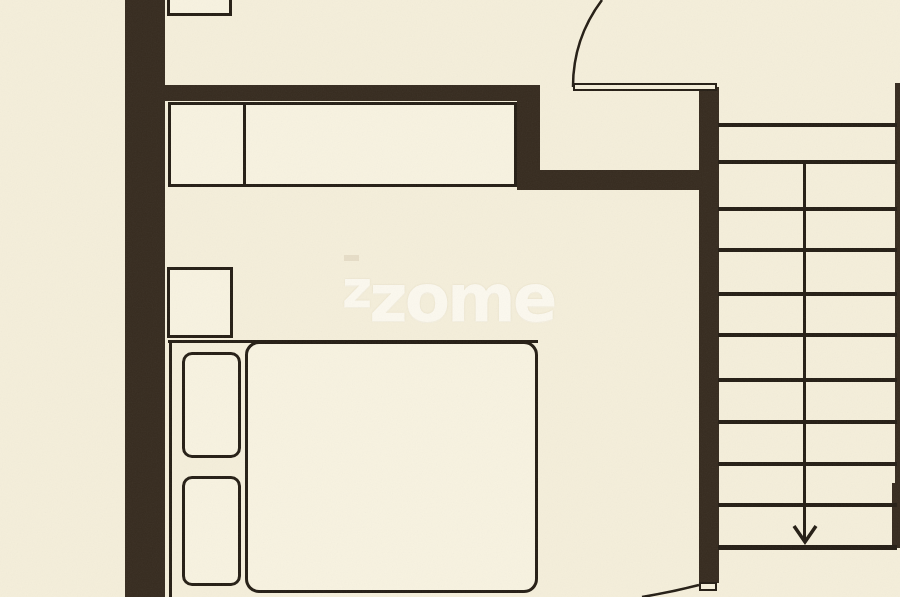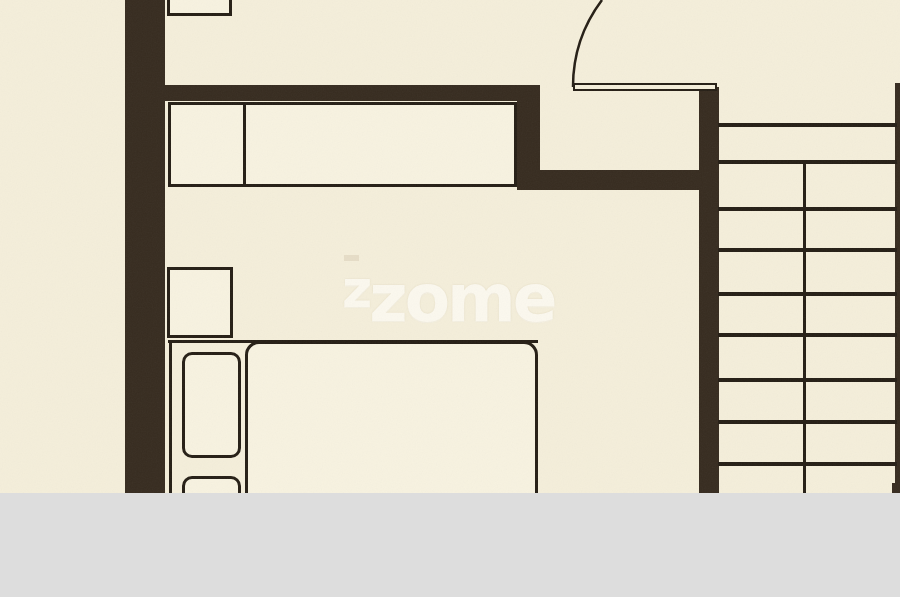--- a/index.html
+++ b/index.html
@@ -1,18 +1,18 @@
 <!DOCTYPE html>
 <html style="--bg: #f4eeda; --wall: #372c20; --line: #261f16; --fill: #f7f2e0; --wm: #fdfaf2;"><head>
 <meta charset="utf-8">
 <style>
   html,body{margin:0;padding:0;background:#ddd;}
   #plan{
     position:relative;
-    width:900px;height:493px;
+    width:900px;height:597px;
     overflow:hidden;
     background:var(--bg,#f4eeda);
     font-family:"DejaVu Sans",sans-serif;
   }
   .abs{position:absolute;box-sizing:border-box;}
   .wall{background:var(--wall,#372c20);}
   .furn{border:3px solid var(--line,#261f16);background:var(--fill,#f7f2e0);}
   .thin{background:var(--line,#261f16);}
   .doorpiece{border:2px solid var(--line,#261f16);background:var(--bg,#f4eeda);}
 

